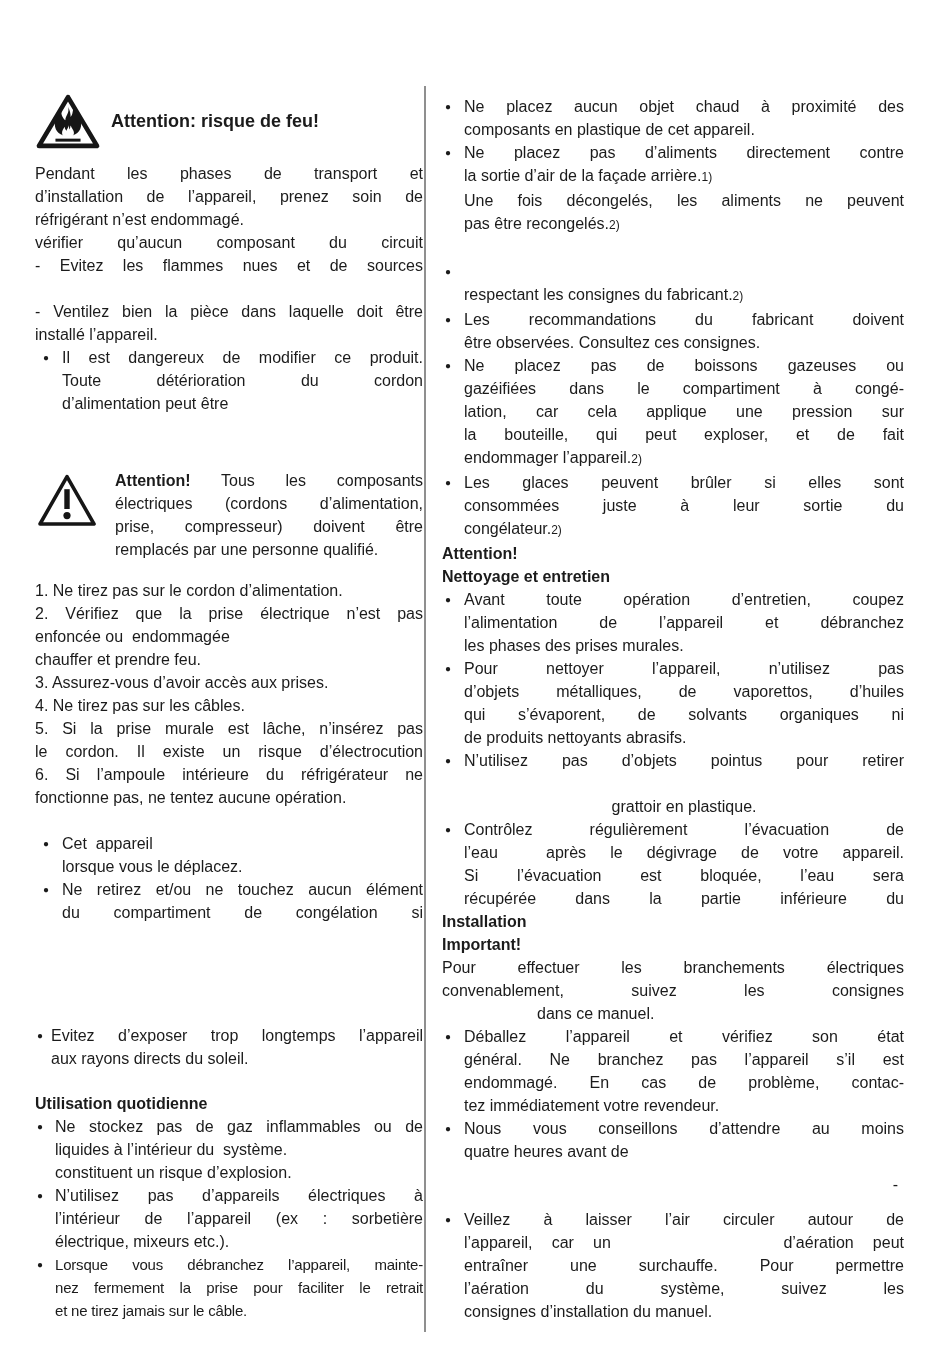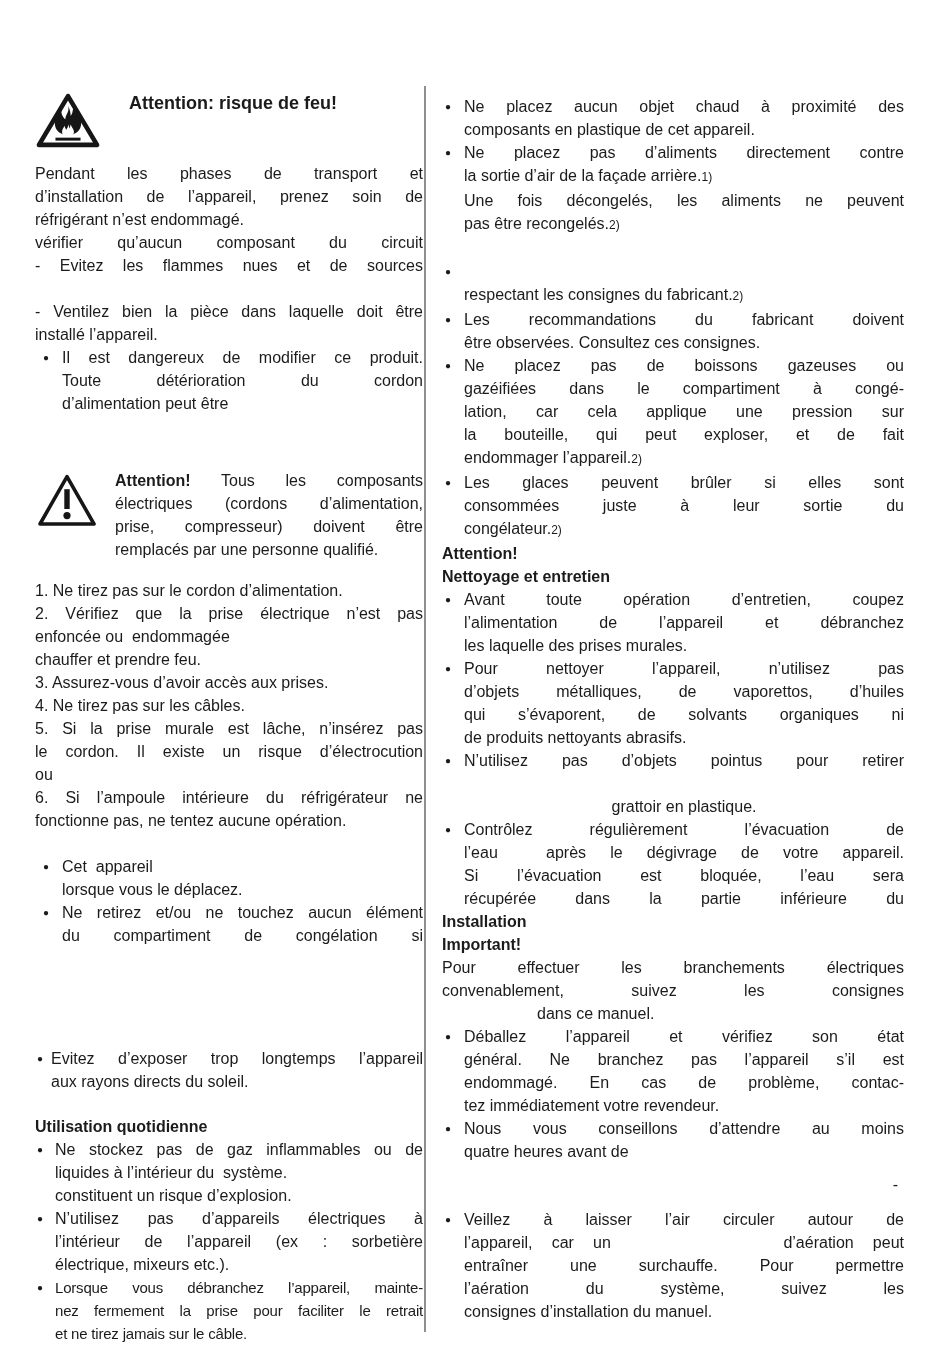--- a/index.html
+++ b/index.html
@@ -10,21 +10,21 @@
   #col-right{left:442px;top:95px;width:462px;}
   .divider{position:absolute;left:424px;top:86px;width:1.6px;height:1246px;background:#8f8f8f;}
   .line{white-space:pre-wrap;min-height:23px;line-height:23px;}
   .line.j{text-align:justify;text-align-last:justify;}
   .heading{font-weight:bold;}
   .dash{text-align:right;padding-right:6px;}
   .blk{position:relative;}
   .blk .dot{position:absolute;top:0;font-size:10px;line-height:23px;}
   .narrow{font-size:15px;letter-spacing:-0.2px;}
   .fn{font-size:12px;}
-  .icon-title{display:flex;gap:28px;min-height:58px;}
+  .icon-title{display:flex;align-items:center;gap:10px;min-height:58px;}
   .icon-title .title{font-weight:bold;font-size:18px;}
   .icon-lines{position:relative;min-height:94px;}
   .icon-lines .icon{position:absolute;left:2px;top:3px;}
   .icon svg{display:block;}
 </style>
 </head>
 <body>
 
 <div class="page">
   <div class="col" id="col-left">
@@ -79,21 +79,20 @@
       <div style="height: 16px;"></div>
       <div class="blk">
         <div class="line">1. Ne tirez pas sur le cordon d’alimentation.</div>
         <div class="line j">2. Vérifiez que la prise électrique n’est pas</div>
         <div class="line">enfoncée ou  endommagée</div>
         <div class="line">chauffer et prendre feu.</div>
         <div class="line">3. Assurez-vous d’avoir accès aux prises.</div>
         <div class="line">4. Ne tirez pas sur les câbles.</div>
         <div class="line j">5. Si la prise murale est lâche, n’insérez pas</div>
         <div class="line j">le cordon. Il existe un risque d’électrocution</div>
-        <div class="line">ou</div>
         <div class="line j">6. Si l’ampoule intérieure du réfrigérateur ne</div>
         <div class="line">fonctionne pas, ne tentez aucune opération.</div>
       </div>
       <div style="height: 23px;"></div>
       <div class="blk" style="padding-left: 27px;">
         <span class="dot" style="left: 8px;">●</span>
         <div class="line">Cet  appareil</div>
         <div class="line">lorsque vous le déplacez.</div>
       </div>
       <div class="blk" style="padding-left: 27px;">
@@ -168,21 +167,21 @@
         <div class="line j">Les glaces peuvent brûler si elles sont</div>
         <div class="line j">consommées juste à leur sortie du</div>
         <div class="line">congélateur.<span class="fn">2)</span></div>
       </div>
       <div class="line heading">Attention!</div>
       <div class="line heading">Nettoyage et entretien</div>
       <div class="blk" style="padding-left: 22px;">
         <span class="dot" style="left: 3px;">●</span>
         <div class="line j">Avant toute opération d’entretien, coupez</div>
         <div class="line j">l’alimentation de l’appareil et débranchez</div>
-        <div class="line">les laquelle des prises murales.</div>
+        <div class="line">les phases des prises murales.</div>
       </div>
       <div class="blk" style="padding-left: 22px;">
         <span class="dot" style="left: 3px;">●</span>
         <div class="line j">Pour nettoyer l’appareil, n’utilisez pas</div>
         <div class="line j">d’objets métalliques, de vaporettos, d’huiles</div>
         <div class="line j">qui s’évaporent, de solvants organiques ni</div>
         <div class="line">de produits nettoyants abrasifs.</div>
       </div>
       <div class="blk" style="padding-left: 22px;">
         <span class="dot" style="left: 3px;">●</span>

